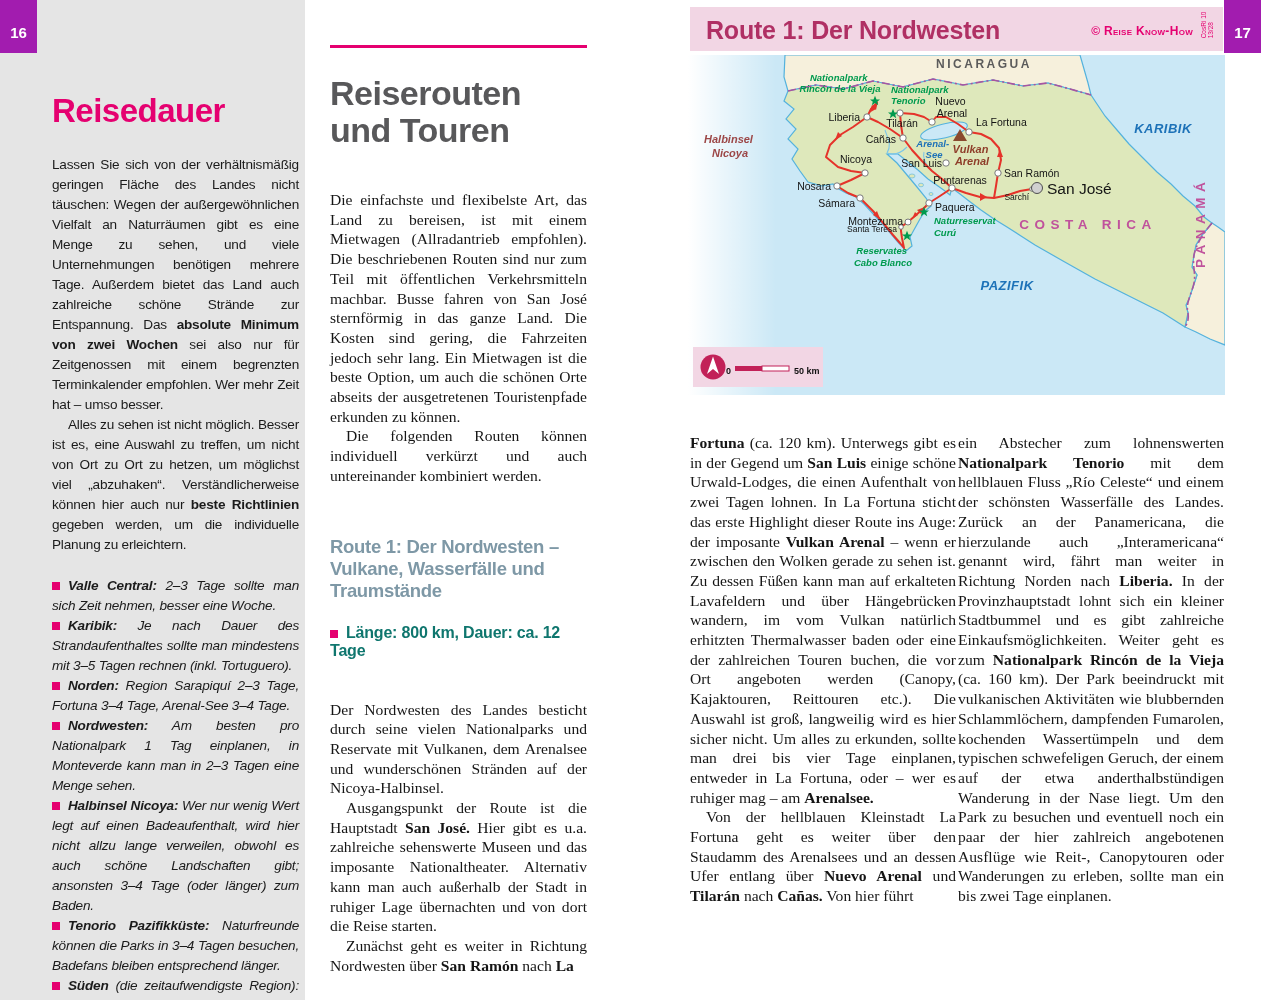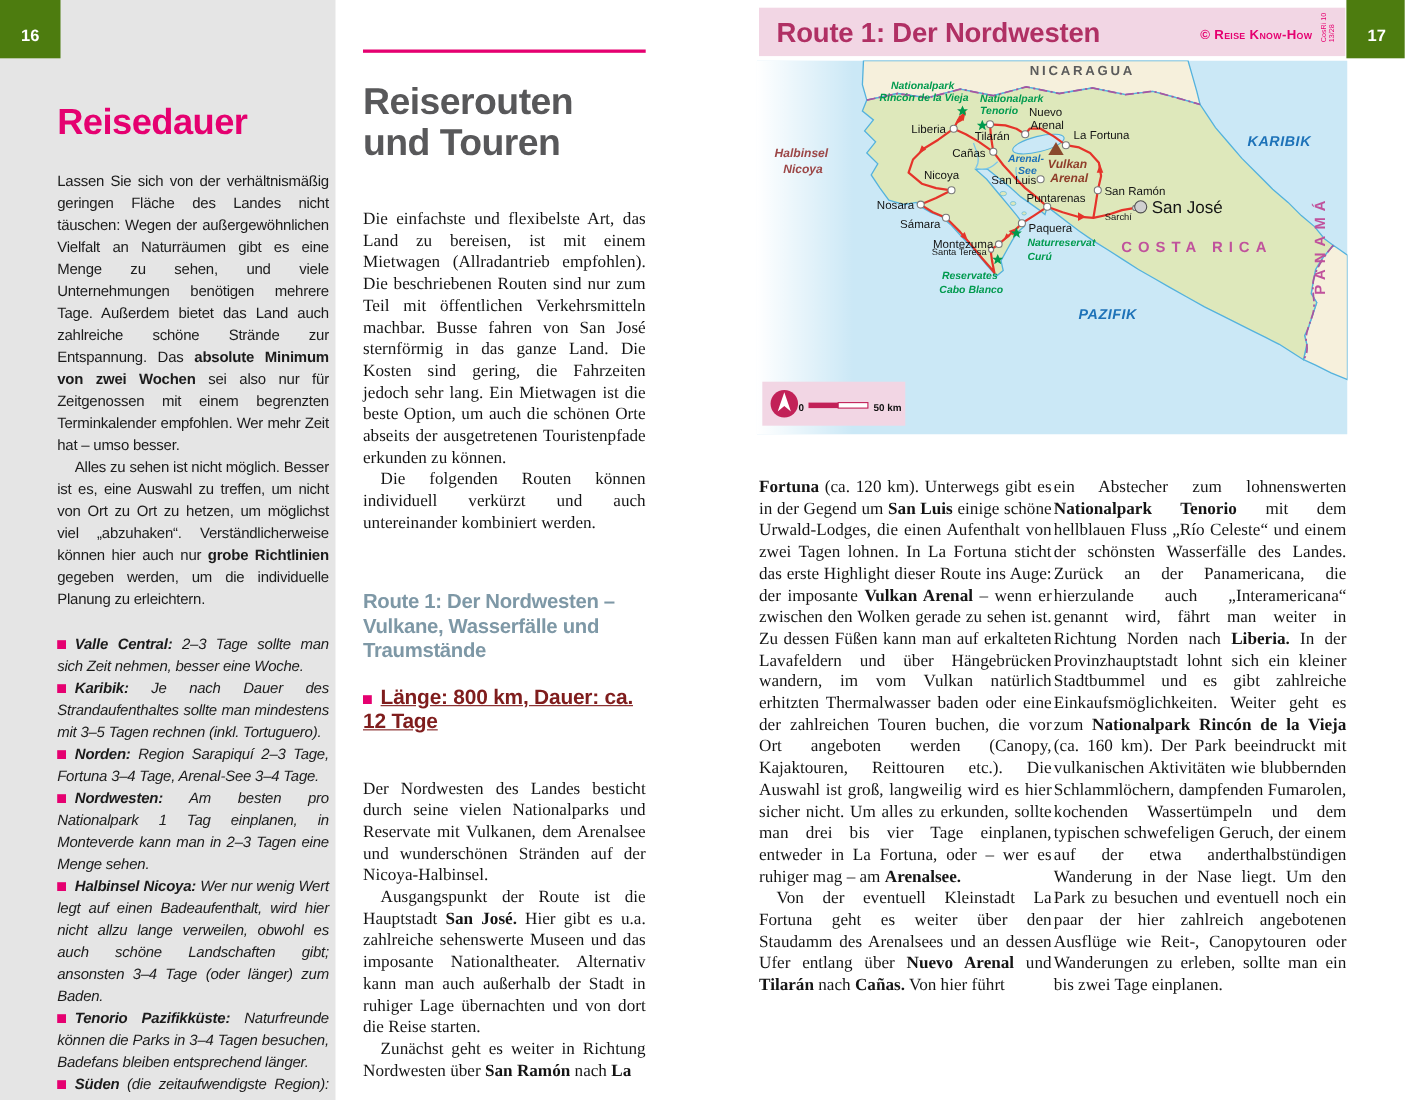--- a/index.html
+++ b/index.html
@@ -4,21 +4,21 @@
 <style>
   * { box-sizing: border-box; margin: 0; padding: 0; }
   html,body { width:1277px; height:1000px; }
   body {
     position: relative; background:#ffffff; overflow:hidden;
     font-family:"Liberation Sans", sans-serif; color:#141414;
   }
   
   #sidebar { position:absolute; left:0; top:0; width:305px; height:1000px; background:#e5e5e5; }
   .pagenum-box {
-    position:absolute; top:0; width:55px; height:53px; background:#4d7c0f;
+    position:absolute; top:0; width:37px; height:53px; background:#a21caf;
     color:#fff; font-weight:bold; font-size:15px;
     display:flex; align-items:center; justify-content:center; padding-top:12px;
   }
   #pagenum-left { left:0; }
   #pagenum-right { left:1224px; }
   #sidebar-content { position:absolute; left:52px; top:92px; width:247px; }
   .sidebar-title { color:#e50070; font-size:33px; font-weight:bold; letter-spacing:-0.5px; margin-bottom:25px; }
   .sans-body { font-size:13.6px; line-height:20px; text-align:justify; letter-spacing:-0.2px; color:#1b1b1b; }
   .sans-body p { margin:0; }
   .indent { text-indent:16px; }
@@ -29,21 +29,21 @@
     margin-right:8px; position:relative; top:0px;
   }
   
   #midcol { position:absolute; left:330px; top:0; width:257px; }
   .mid-rule { height:3px; background:#e50070; margin-top:45px; }
   .mid-heading { margin-top:27px; font-size:34px; line-height:37px; font-weight:bold; color:#58585a; letter-spacing:-0.5px; }
   .serif-body { font-family:"Liberation Serif","DejaVu Serif",serif; font-size:15.6px; line-height:19.7px; text-align:justify; color:#151515; }
   .serif-body p { margin:0; }
   #mid-intro { margin-top:41px; }
   .route-heading { margin-top:50px; font-size:18.5px; line-height:22px; font-weight:bold; color:#7e98a6; letter-spacing:-0.3px; }
-  .route-facts { margin-top:22px; font-size:19px; font-weight:bold; color:#7f1d1d; letter-spacing:-0.2px;text-decoration:underline; }
+  .route-facts { margin-top:22px; font-size:16px; font-weight:bold; color:#0f766e; letter-spacing:-0.2px; }
   #mid-body { margin-top:40px; }
   
   #rp-header { position:absolute; left:690px; top:7px; width:533px; height:44px; background:#f2d6e4; }
   .rp-title { position:absolute; left:16px; top:9px; font-size:25px; font-weight:bold; color:#b03064; letter-spacing:-0.2px; }
   .rp-credit { position:absolute; right:30px; top:17px; font-size:12px; font-weight:bold; color:#e50070; font-variant:small-caps; letter-spacing:0.3px; }
   .edition-code { position:absolute; right:2px; top:11px; transform:rotate(-90deg); transform-origin:center; color:#e50070; font-size:6.5px; line-height:7px; white-space:nowrap; }
   
   #map { position:absolute; left:688px; top:55px; width:537px; height:340px; }
   #map-svg text { font-family:"Liberation Sans", sans-serif; }
   .city  { font-size:10.5px; fill:#141414; }
@@ -62,21 +62,21 @@
   #rcol2 { position:absolute; left:958px; top:433px; width:266px; }
 </style>
 </head>
 <body>
 
 <div id="sidebar">
   <div id="sidebar-content">
     <div class="sidebar-title">Reisedauer</div>
     <div class="sans-body">
       <p><span>Lassen Sie sich von der verhältnismäßig geringen Fläche des Landes nicht täuschen: Wegen der außergewöhnlichen Vielfalt an Naturräumen gibt es eine Menge zu sehen, und viele Unternehmungen benötigen mehrere Tage. Außerdem bietet das Land auch zahlreiche schöne Strände zur Entspannung. Das </span><b>absolute Minimum von zwei Wochen</b><span> sei also nur für Zeitgenossen mit einem begrenzten Terminkalender empfohlen. Wer mehr Zeit hat – umso besser.</span></p>
-      <p class="indent"><span>Alles zu sehen ist nicht möglich. Besser ist es, eine Auswahl zu treffen, um nicht von Ort zu Ort zu hetzen, um möglichst viel „abzuhaken“. Verständlicherweise können hier auch nur </span><b>grobe Richtlinien</b><span> gegeben werden, um die individuelle Planung zu erleichtern.</span></p>
+      <p class="indent"><span>Alles zu sehen ist nicht möglich. Besser ist es, eine Auswahl zu treffen, um nicht von Ort zu Ort zu hetzen, um möglichst viel „abzuhaken“. Verständlicherweise können hier auch nur </span><b>beste Richtlinien</b><span> gegeben werden, um die individuelle Planung zu erleichtern.</span></p>
     </div>
     <div id="region-list" class="sans-body">
       <p class="region"><span class="bullet"></span><span><b>Valle Central:</b><span> 2–3 Tage sollte man sich Zeit nehmen, besser eine Woche.</span></span></p>
       <p class="region"><span class="bullet"></span><span><b>Karibik:</b><span> Je nach Dauer des Strandaufenthaltes sollte man mindestens mit 3–5 Tagen rechnen (inkl. Tortuguero).</span></span></p>
       <p class="region"><span class="bullet"></span><span><b>Norden:</b><span> Region Sarapiquí 2–3 Tage, Fortuna 3–4 Tage, Arenal-See 3–4 Tage.</span></span></p>
       <p class="region"><span class="bullet"></span><span><b>Nordwesten:</b><span> Am besten pro Nationalpark 1 Tag einplanen, in Monteverde kann man in 2–3 Tagen eine Menge sehen.</span></span></p>
       <p class="region"><span class="bullet"></span><span><b>Halbinsel Nicoya:</b><span> Wer nur wenig Wert legt auf einen Badeaufenthalt, wird hier nicht allzu lange verweilen, obwohl es auch schöne Landschaften gibt; ansonsten 3–4 Tage (oder länger) zum Baden.</span></span></p>
       <p class="region"><span class="bullet"></span><span><b>Tenorio Pazifikküste:</b><span> Naturfreunde können die Parks in 3–4 Tagen besuchen, Badefans bleiben entsprechend länger.</span></span></p>
       <p class="region"><span class="bullet"></span><span><b>Süden</b><span> (die zeitaufwendigste Region): Chirripó 3–4 Tage (inkl. An- und Abreise), Bahía Drake 2–3 Tage (ab Sierpe), Corcovado 2–3 Tage (ab Pto. Jiménez), Isla del Coco mind. 1 Woche.</span></span></p>
     </div>
@@ -270,17 +270,17 @@
     <text class="scale-text" x="43" y="319" text-anchor="end">0</text>
     <rect x="47" y="311" width="27" height="5" fill="#c22158"></rect>
     <rect x="74" y="311" width="27" height="5" fill="#ffffff" stroke="#c22158" stroke-width="1"></rect>
     <text class="scale-text" x="106" y="319" text-anchor="start">50 km</text>
   </g>
 </svg>
 </div>
 
 <div id="rcol1" class="serif-body">
   <p><b>Fortuna</b><span> (ca. 120 km). Unterwegs gibt es in der Gegend um </span><b>San Luis</b><span> einige schöne Urwald-Lodges, die einen Aufenthalt von zwei Tagen lohnen. In La Fortuna sticht das erste Highlight dieser Route ins Auge: der imposante </span><b>Vulkan Arenal</b><span> – wenn er zwischen den Wolken gerade zu sehen ist. Zu dessen Füßen kann man auf erkalteten Lavafeldern und über Hängebrücken wandern, im vom Vulkan natürlich erhitzten Thermalwasser baden oder eine der zahlreichen Touren buchen, die vor Ort angeboten werden (Canopy, Kajaktouren, Reittouren etc.). Die Auswahl ist groß, langweilig wird es hier sicher nicht. Um alles zu erkunden, sollte man drei bis vier Tage einplanen, entweder in La Fortuna, oder – wer es ruhiger mag – am </span><b>Arenalsee.</b></p>
-  <p class="indent"><span>Von der eventuell Kleinstadt La Fortuna geht es weiter über den Staudamm des Arenalsees und an dessen Ufer entlang über </span><b>Nuevo Arenal</b><span> und </span><b>Tilarán</b><span> nach </span><b>Cañas.</b><span> Von hier führt</span></p>
+  <p class="indent"><span>Von der hellblauen Kleinstadt La Fortuna geht es weiter über den Staudamm des Arenalsees und an dessen Ufer entlang über </span><b>Nuevo Arenal</b><span> und </span><b>Tilarán</b><span> nach </span><b>Cañas.</b><span> Von hier führt</span></p>
 </div>
 <div id="rcol2" class="serif-body">
   <p><span>ein Abstecher zum lohnenswerten </span><b>Nationalpark Tenorio</b><span> mit dem hellblauen Fluss „Río Celeste“ und einem der schönsten Wasserfälle des Landes. Zurück an der Panamericana, die hierzulande auch „Interamericana“ genannt wird, fährt man weiter in Richtung Norden nach </span><b>Liberia.</b><span> In der Provinzhauptstadt lohnt sich ein kleiner Stadtbummel und es gibt zahlreiche Einkaufsmöglichkeiten. Weiter geht es zum </span><b>Nationalpark Rincón de la Vieja</b><span> (ca. 160 km). Der Park beeindruckt mit vulkanischen Aktivitäten wie blubbernden Schlammlöchern, dampfenden Fumarolen, kochenden Wassertümpeln und dem typischen schwefeligen Geruch, der einem auf der etwa anderthalbstündigen Wanderung in der Nase liegt. Um den Park zu besuchen und eventuell noch ein paar der hier zahlreich angebotenen Ausflüge wie Reit-, Canopytouren oder Wanderungen zu erleben, sollte man ein bis zwei Tage einplanen.</span></p>
 </div>
 
 </body></html>

